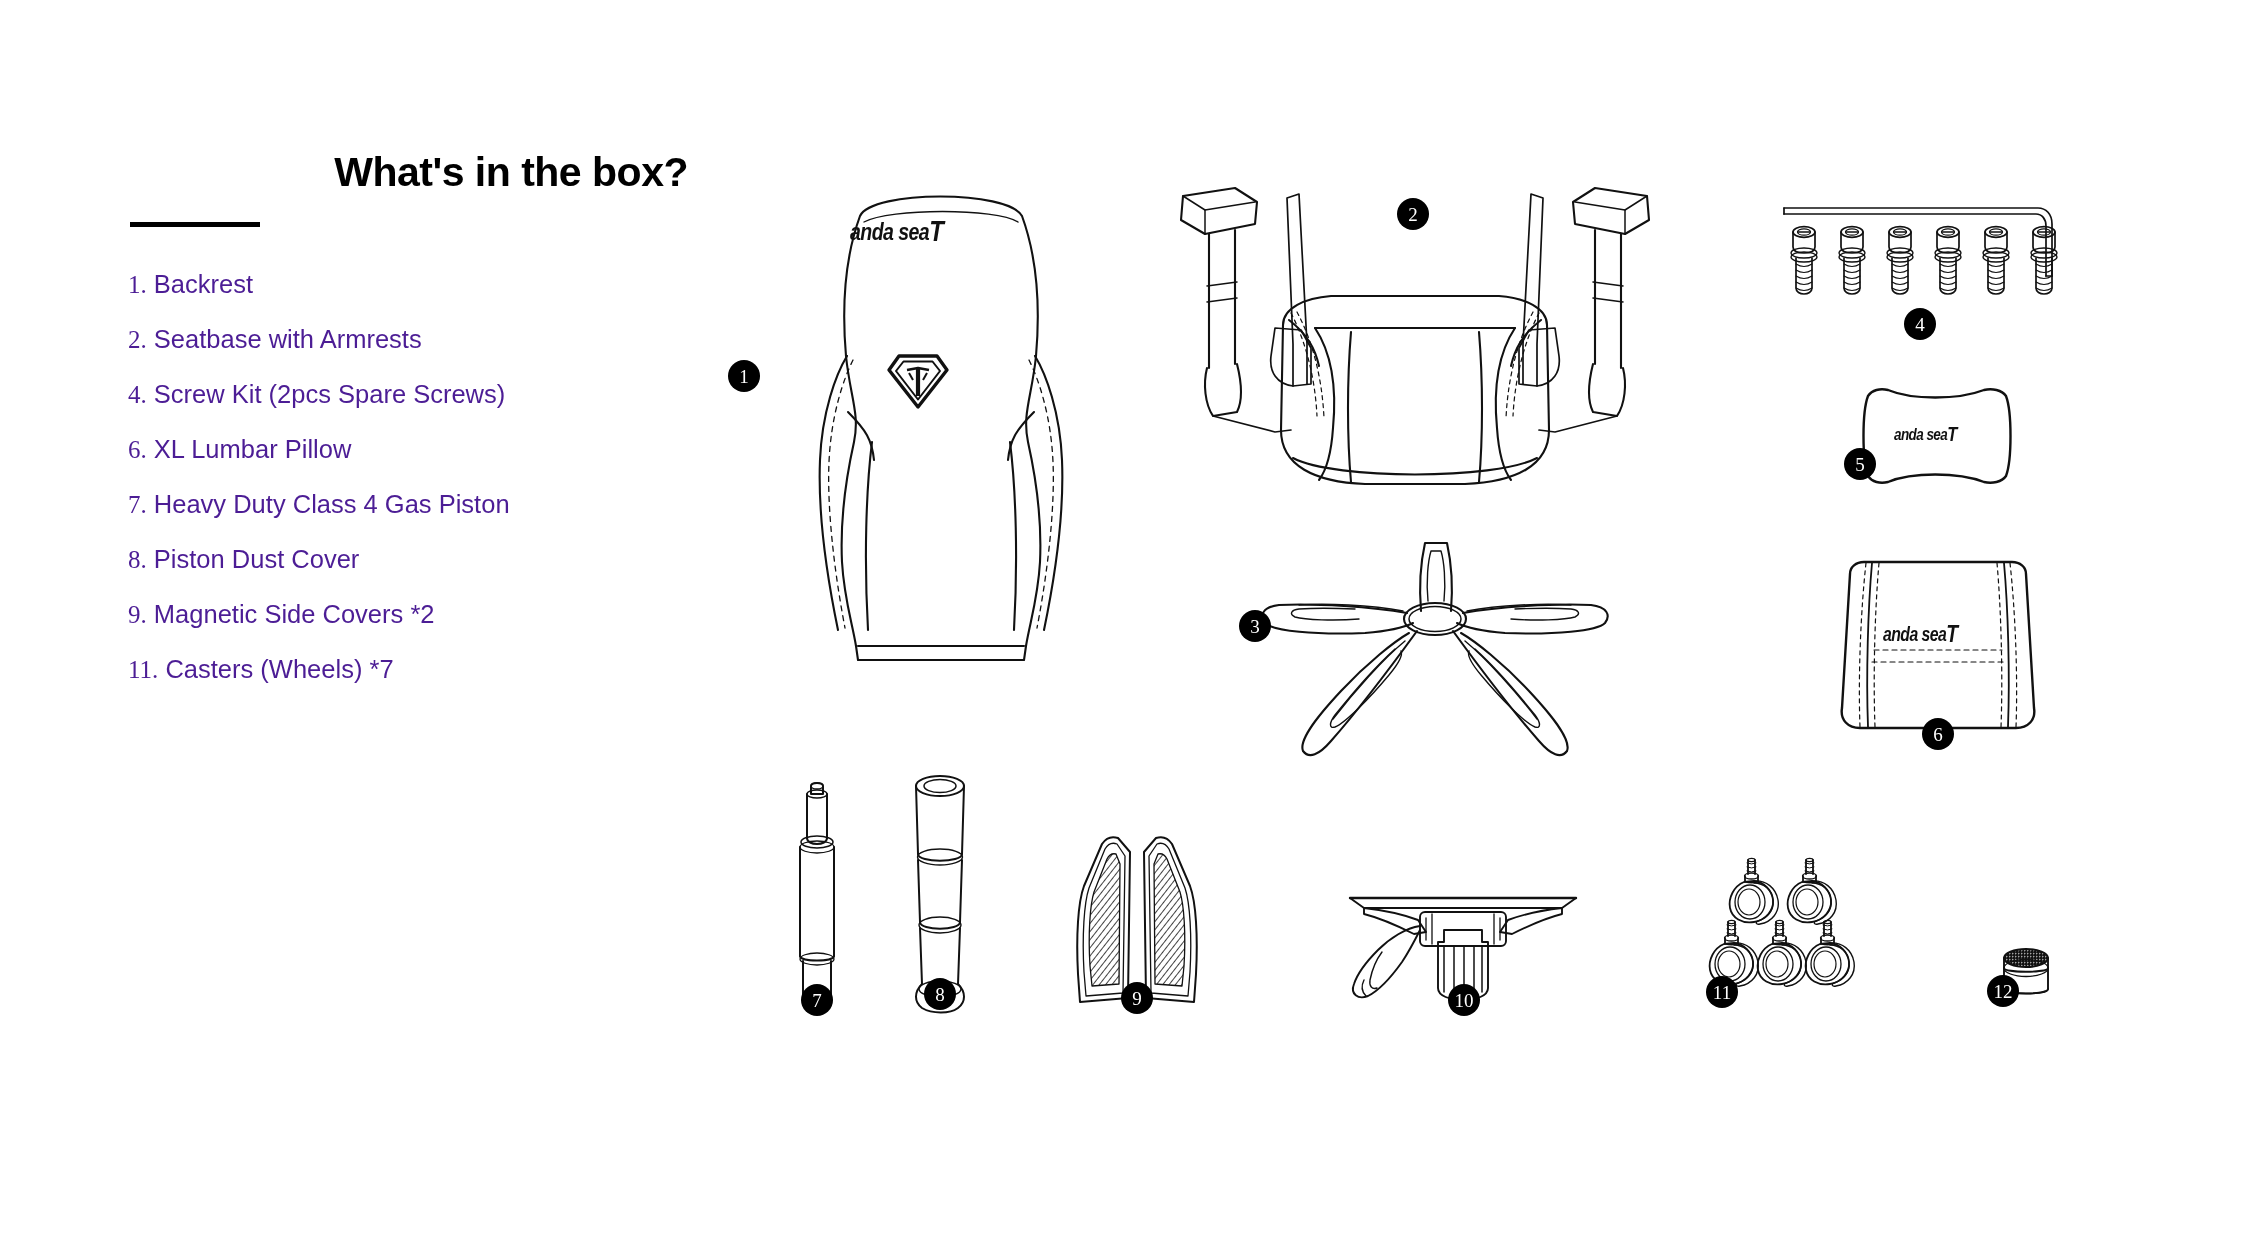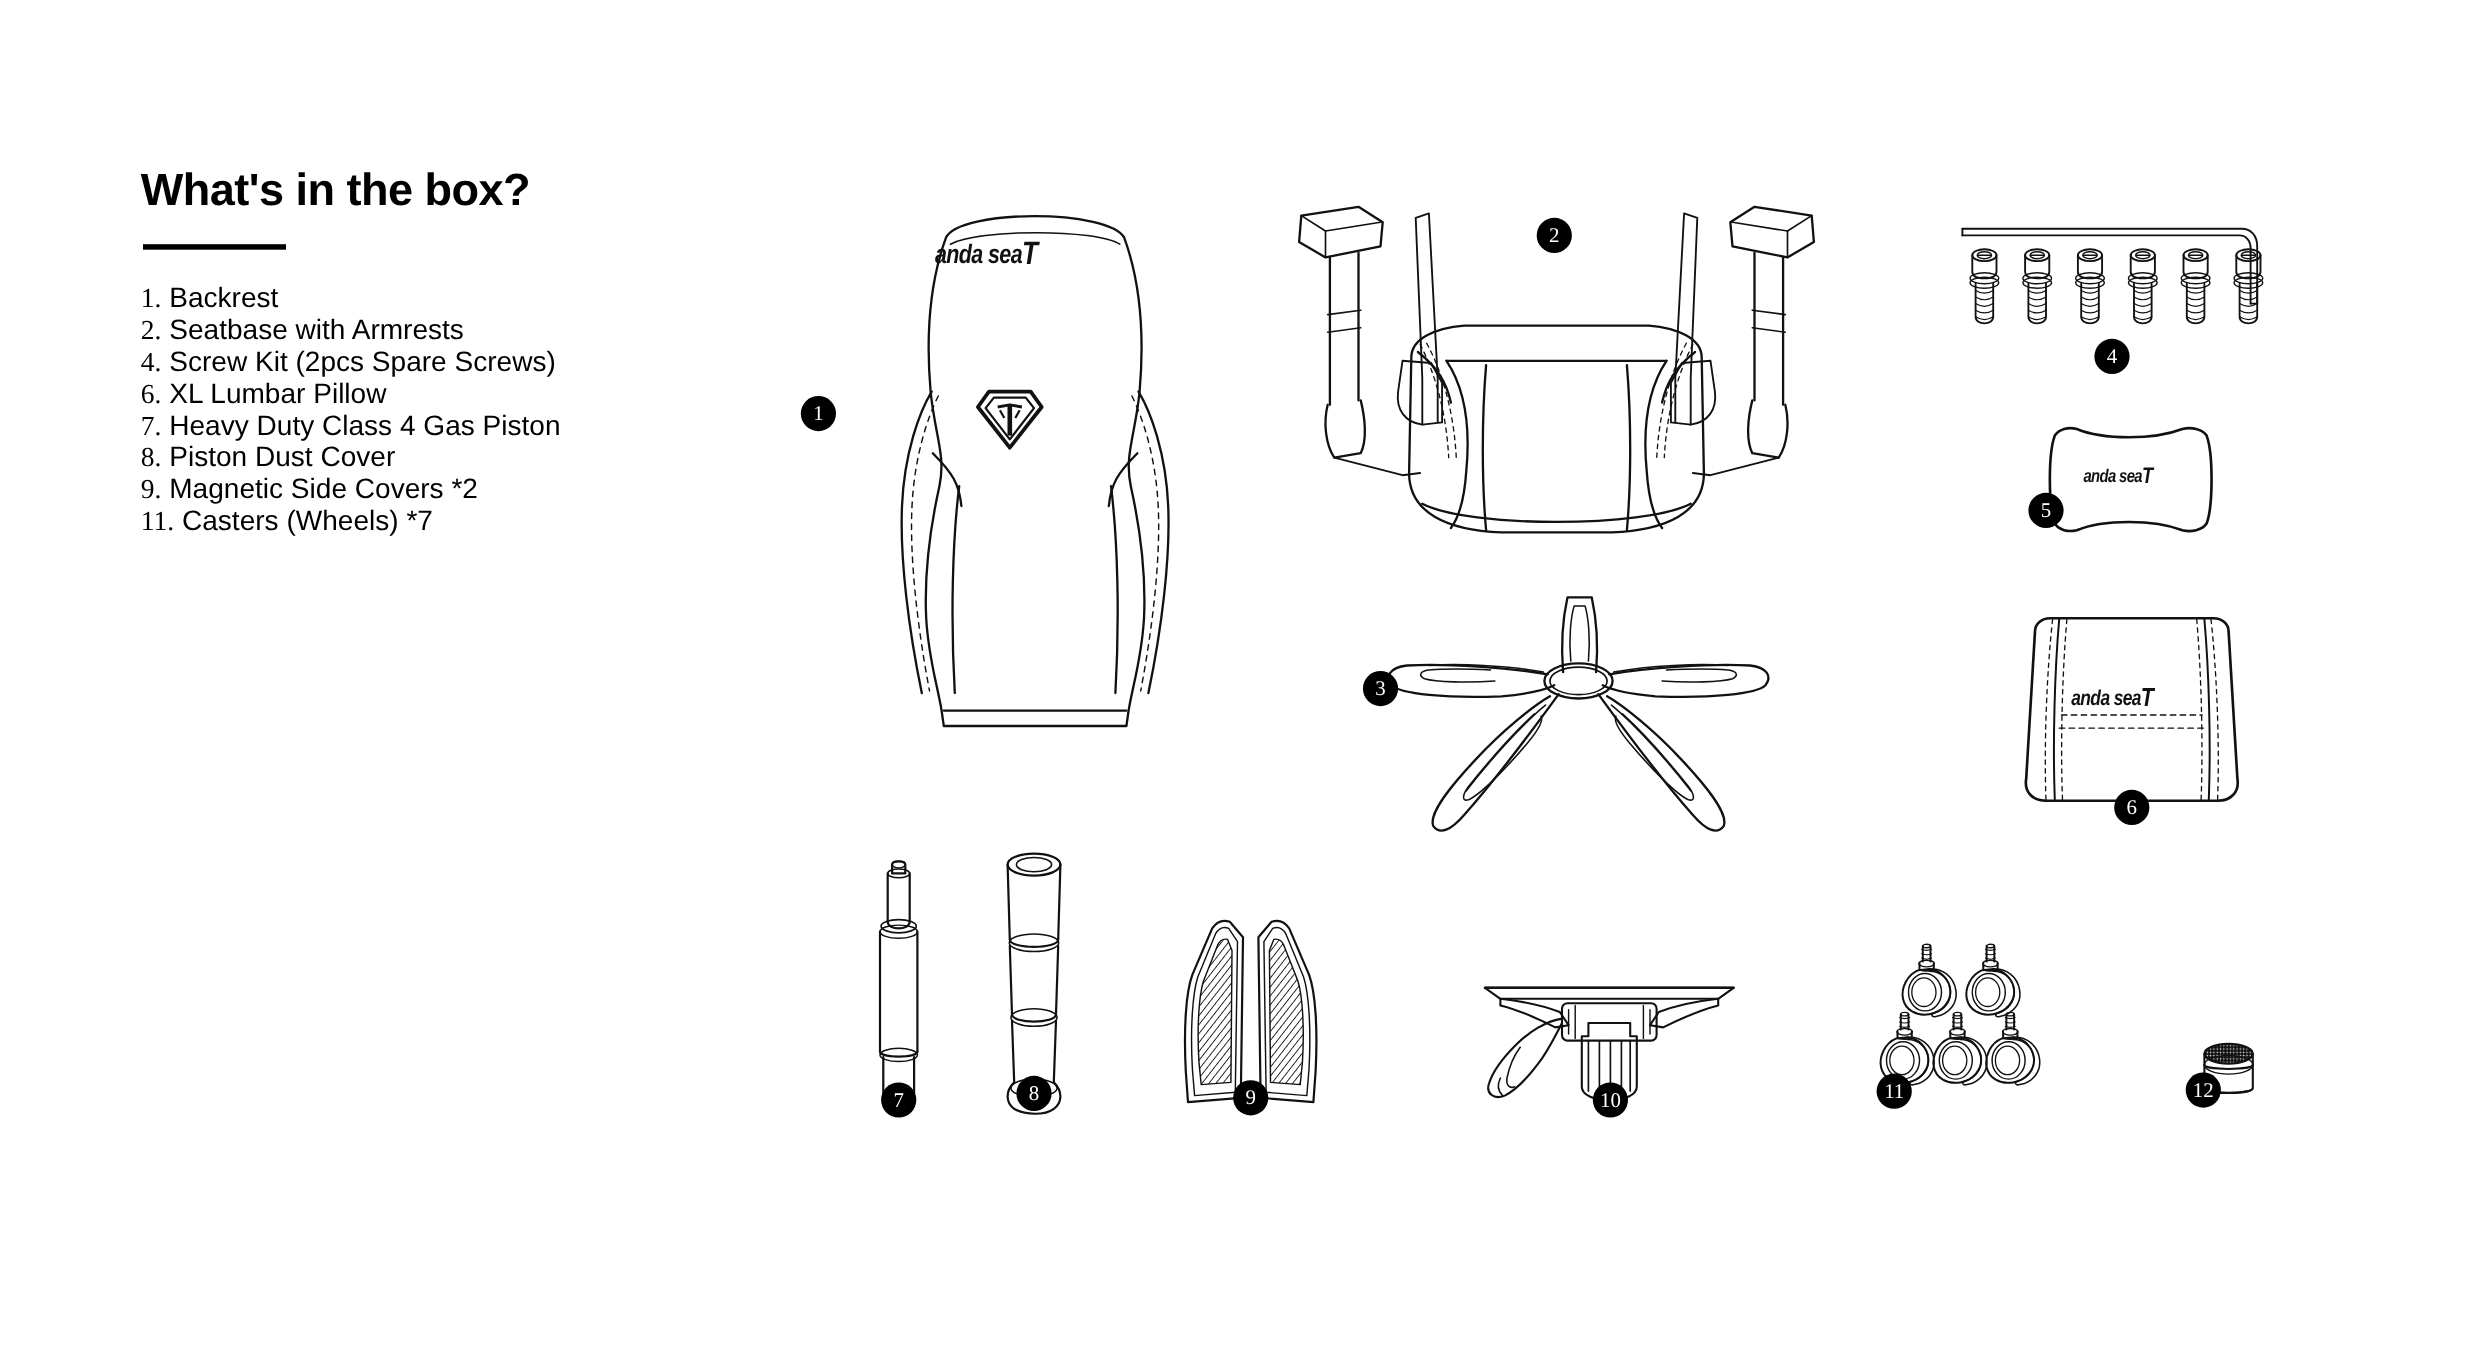--- a/index.html
+++ b/index.html
@@ -27,36 +27,37 @@
     top: 150px;
     width: 560px;
   }
   #legend-title {
     font-size: 41px;
     font-weight: bold;
     letter-spacing: -0.5px;
     color: #000000;
     line-height: 1.1;
     margin: 0;
+    text-align: right;
   }
   #legend-rule {
     width: 130px;
     height: 5px;
     background: #000000;
     margin: 27px 0 30px 2px;
   }
   #legend-list {
     list-style: none;
     margin: 0;
     padding: 0;
   }
   #legend-list li {
     font-size: 25.5px;
-    line-height: 29px;
-    color: #000000;
+    line-height: 55px;
+    color: #4c1d95;
     white-space: nowrap;
   }
   .li-num {
     font-family: "Liberation Serif", serif;
     font-size: 25px;
   }
 
   
   .fig {
     position: absolute;

